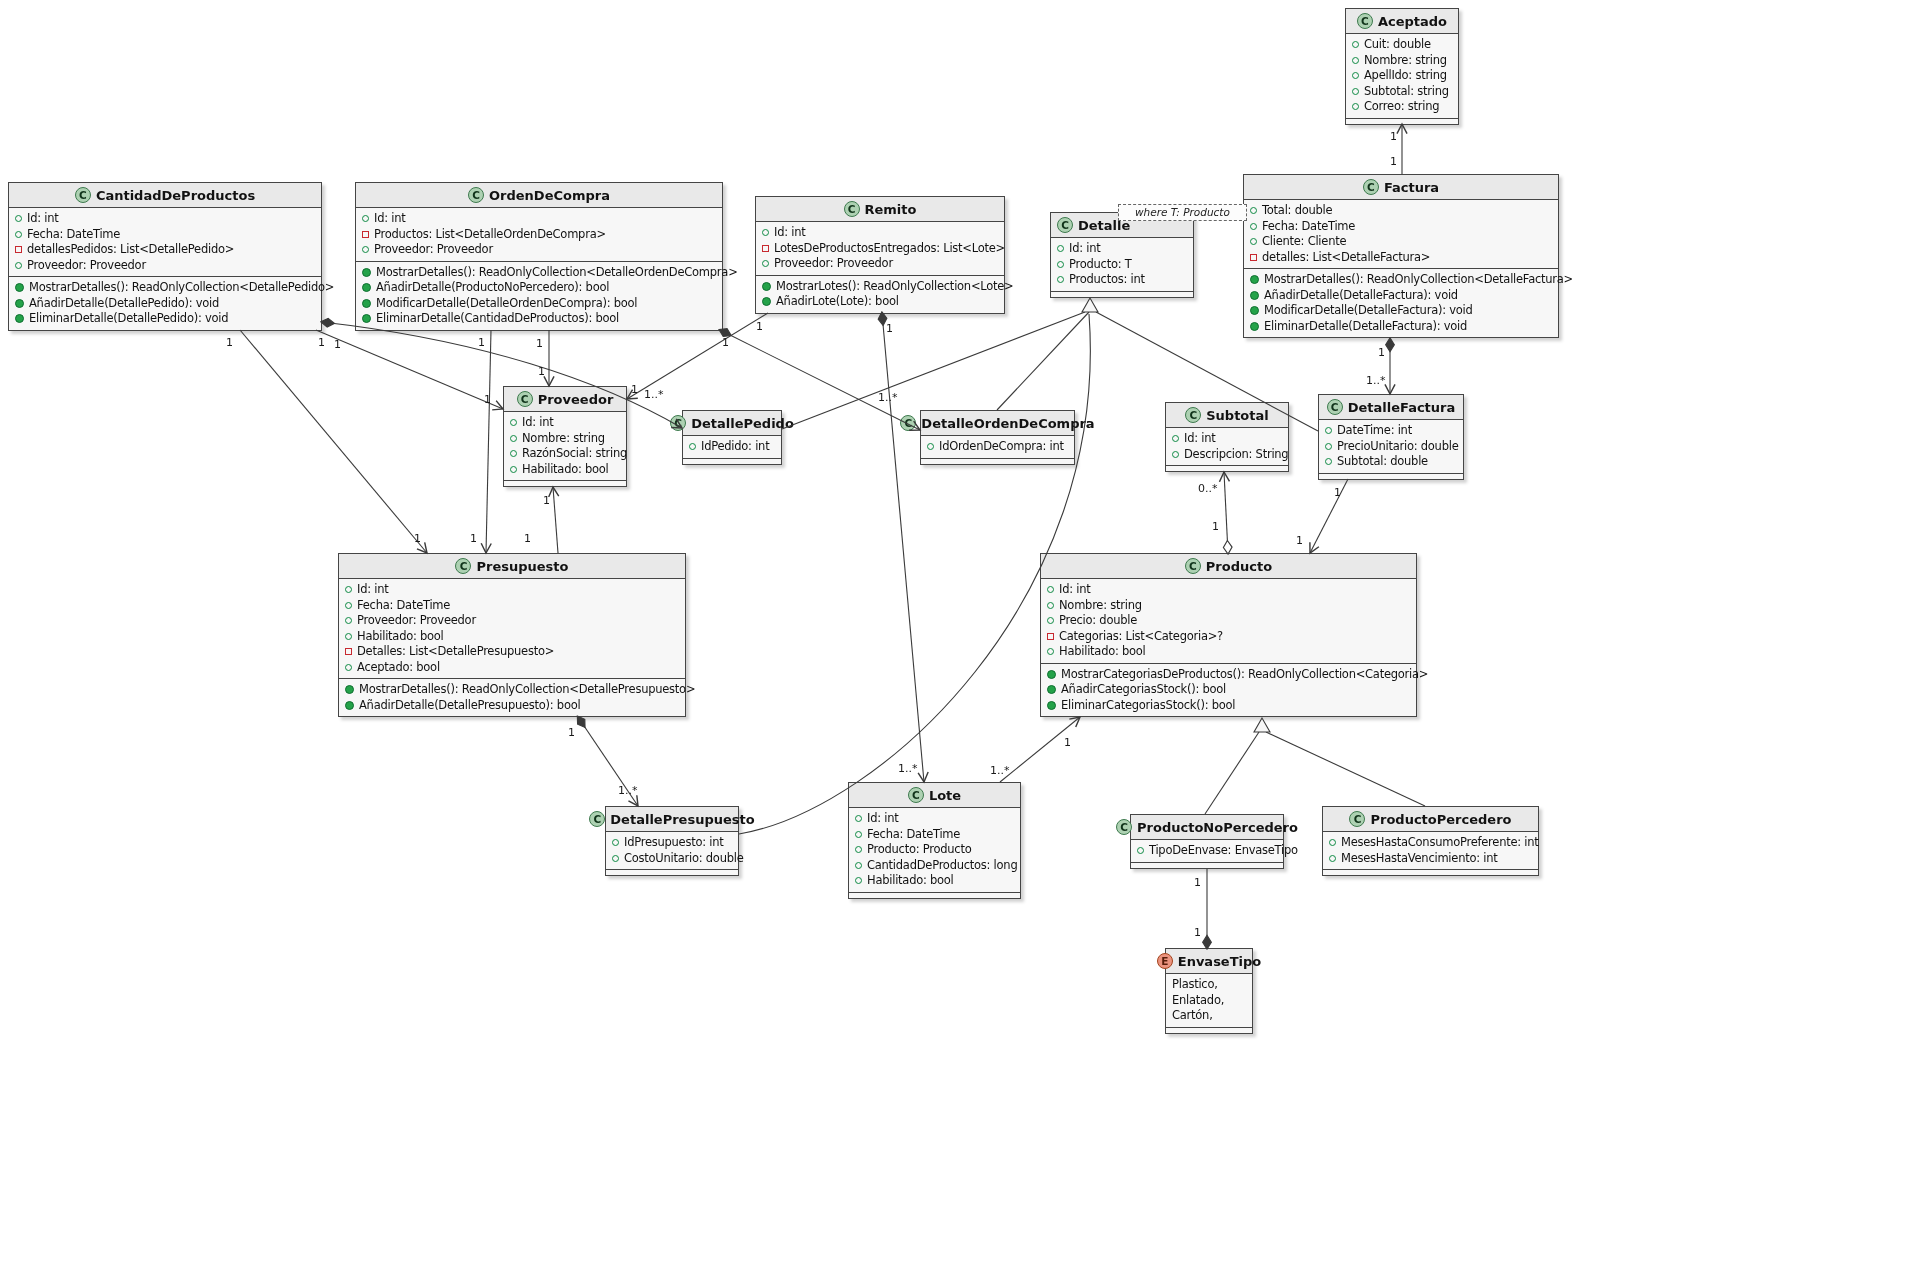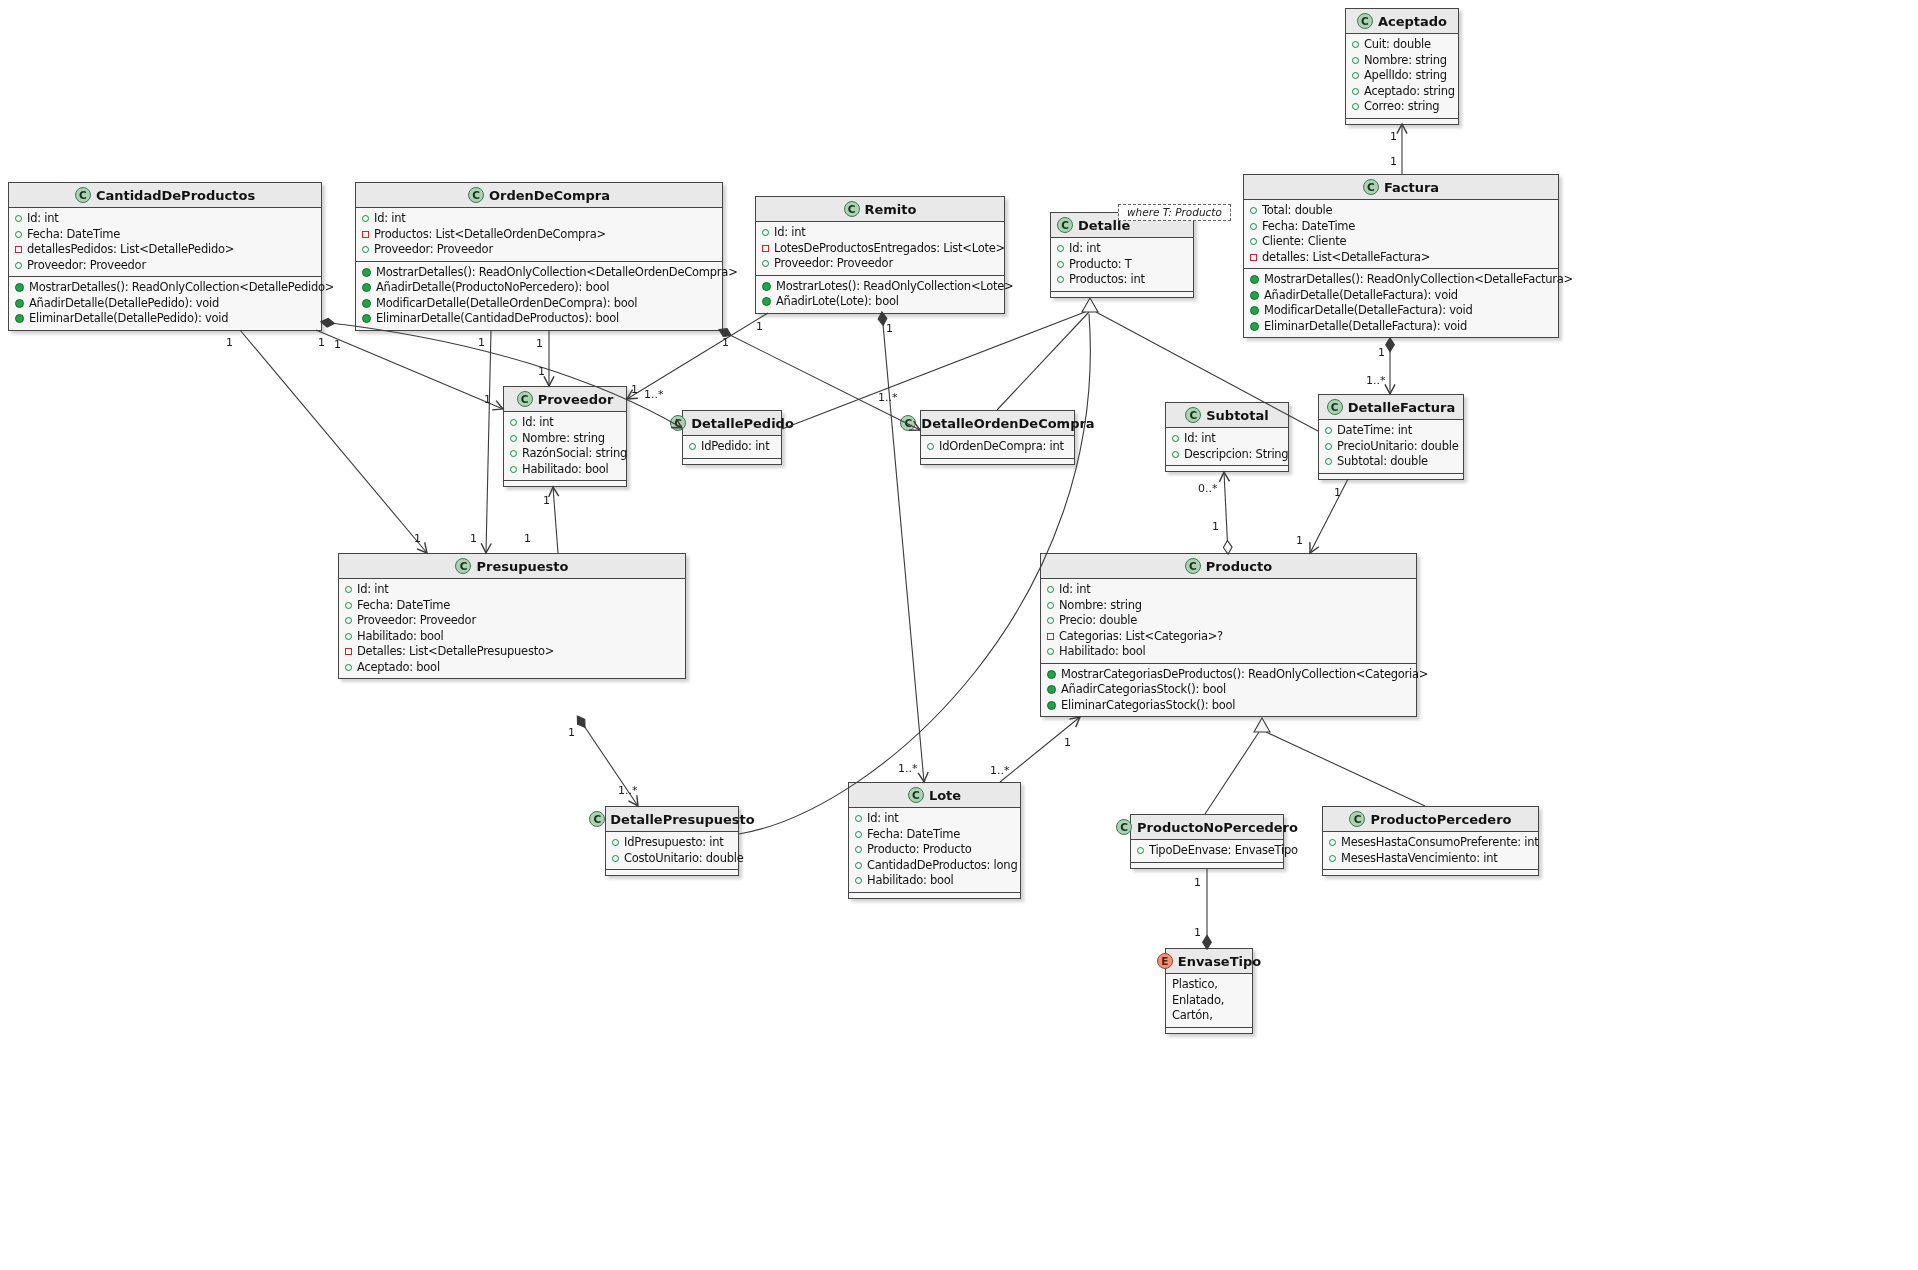--- a/index.html
+++ b/index.html
@@ -46,21 +46,21 @@
   .tri { fill:#F7F7F7; stroke:#3A3A3A; stroke-width:1.1; }
 
   .edge-label {
     position:absolute; z-index:4; font-size:11px; color:#1a1a1a; white-space:nowrap;
   }
 
   .uml-note {
     position:absolute; z-index:5;
     border:1px dashed #666; background:#FCFCFC;
     font-size:10.5px; font-style:italic; color:#222;
-    padding:0 8px; line-height:15px; white-space:nowrap;
+    padding:0 16px; line-height:15px; white-space:nowrap;
   }
 </style>
 </head>
 <body>
 
 <div id="diagram">
   <svg id="edge-layer" width="1918" height="1270" viewBox="0 0 1918 1270">
     <defs>
       <marker id="m-arrow" viewBox="0 0 10 10" refX="8.5" refY="5" markerWidth="12" markerHeight="12" orient="auto" markerUnits="userSpaceOnUse">
         <path d="M0.5,0.8 L8.5,5 L0.5,9.2" fill="none" stroke="#3A3A3A" stroke-width="1.2"></path>
@@ -119,21 +119,21 @@
         <div class="uml-member">
           <span class="vis vis-pub"></span>
           <span class="member-text">Nombre: string</span>
         </div>
         <div class="uml-member">
           <span class="vis vis-pub"></span>
           <span class="member-text">ApellIdo: string</span>
         </div>
         <div class="uml-member">
           <span class="vis vis-pub"></span>
-          <span class="member-text">Aceptado: string</span>
+          <span class="member-text">Subtotal: string</span>
         </div>
         <div class="uml-member">
           <span class="vis vis-pub"></span>
           <span class="member-text">Correo: string</span>
         </div>
       </div>
       <div class="uml-section methods empty"></div>
     </div>
     <div class="uml-class" style="left: 8px; top: 182px; width: 314px;">
       <div class="uml-title">
@@ -415,20 +415,30 @@
           <span class="vis vis-pub"></span>
           <span class="member-text">Habilitado: bool</span>
         </div>
         <div class="uml-member">
           <span class="vis vis-priv"></span>
           <span class="member-text">Detalles: List&lt;DetallePresupuesto&gt;</span>
         </div>
         <div class="uml-member">
           <span class="vis vis-pub"></span>
           <span class="member-text">Aceptado: bool</span>
+        </div>
+      </div>
+      <div class="uml-section methods">
+        <div class="uml-member">
+          <span class="vis vis-method"></span>
+          <span class="member-text">MostrarDetalles(): ReadOnlyCollection&lt;DetallePresupuesto&gt;</span>
+        </div>
+        <div class="uml-member">
+          <span class="vis vis-method"></span>
+          <span class="member-text">AñadirDetalle(DetallePresupuesto): bool</span>
         </div>
       </div>
     </div>
     <div class="uml-class" style="left: 1040px; top: 553px; width: 377px;">
       <div class="uml-title">
         <span class="uml-icon class-ic">C</span>
         <span class="uml-name">Producto</span>
       </div>
       <div class="uml-section attrs">
         <div class="uml-member">

